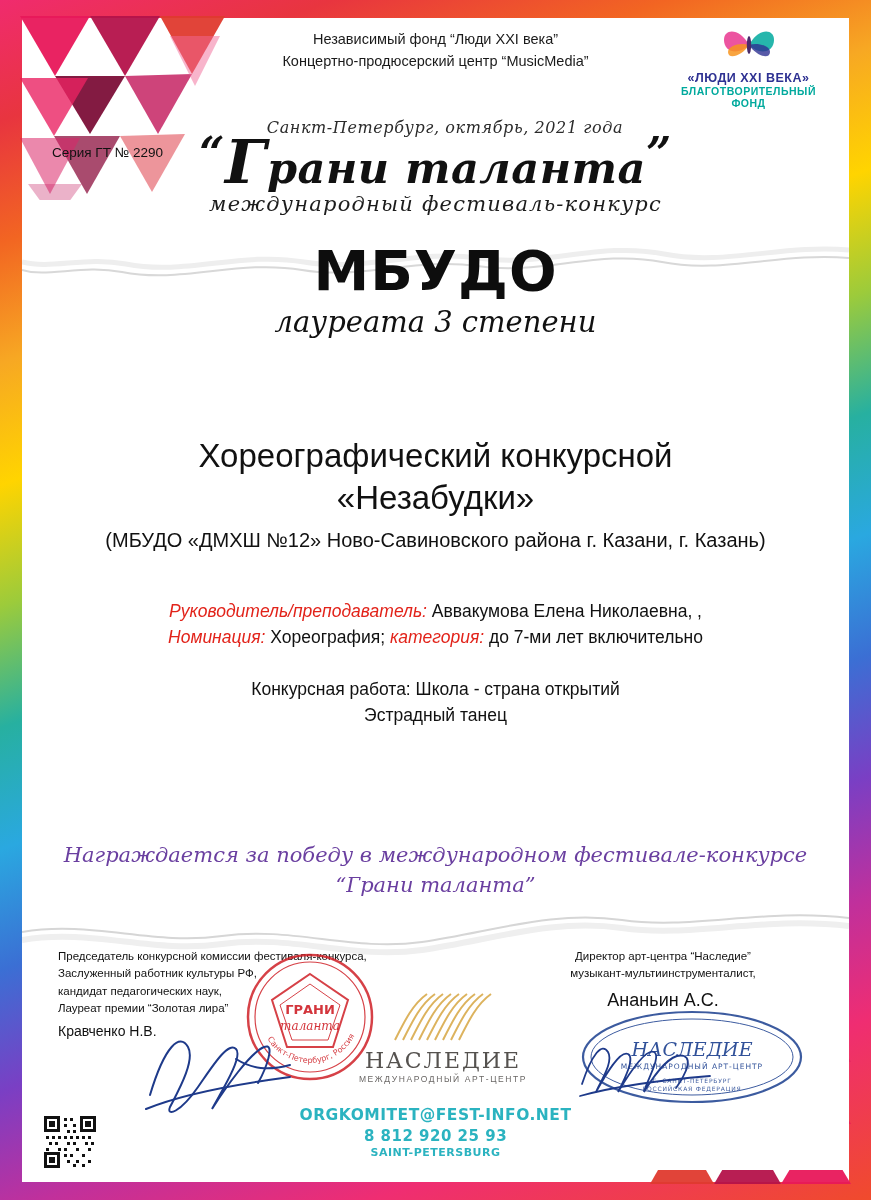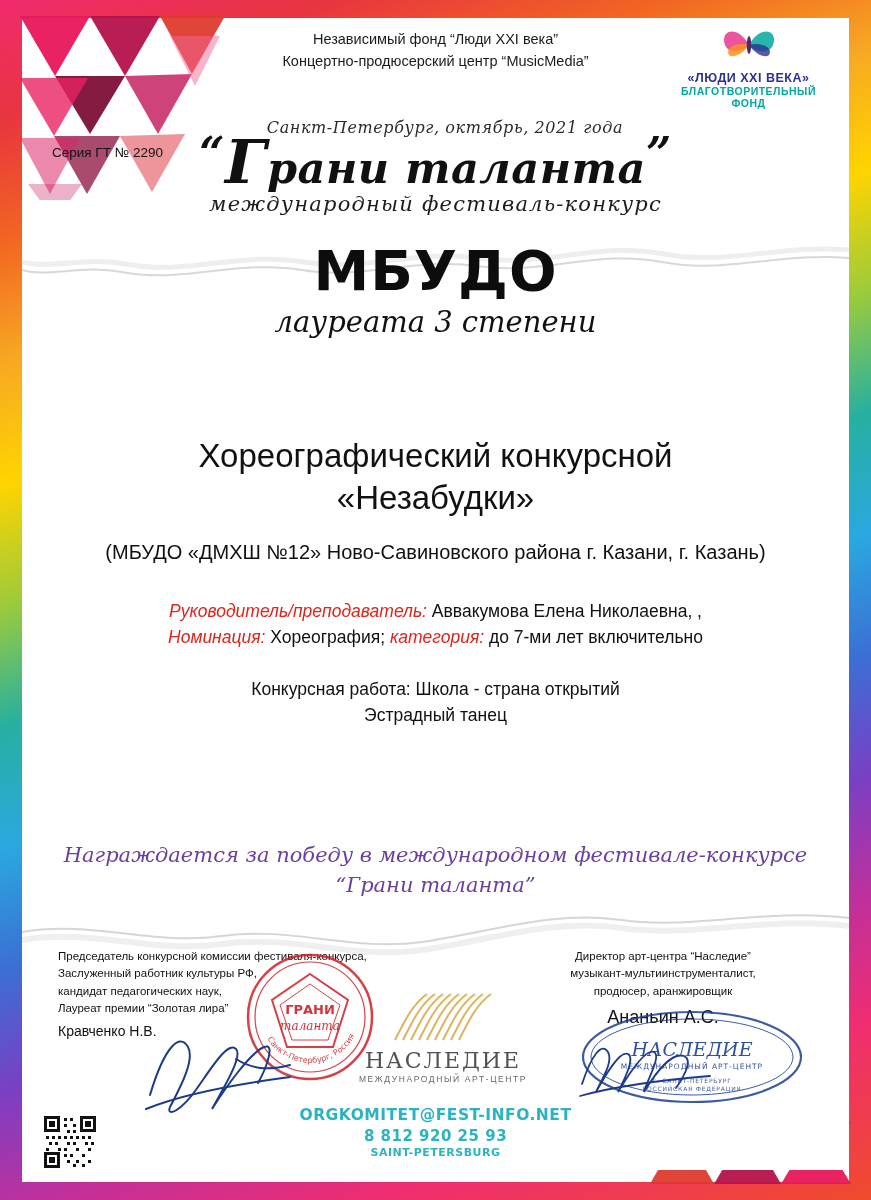--- a/index.html
+++ b/index.html
@@ -175,21 +175,21 @@
   }
   .recipient .name {
     font-size: 33px;
     color: #111;
     line-height: 1.28;
   }
   .recipient .org {
     font-size: 20px;
     color: #111;
     line-height: 1.35;
-    margin-top: 20px;
+    margin-top: 8px;
   }
 
   .details {
     position: absolute;
     left: 60px; right: 60px; top: 598px;
     text-align: center;
     font-size: 17.5px;
     color: #111;
     line-height: 1.5;
   }
@@ -481,21 +481,20 @@
       <div>Председатель конкурсной комиссии фестиваля-конкурса,</div>
       <div>Заслуженный работник культуры РФ,</div>
       <div>кандидат педагогических наук,</div>
       <div>Лауреат премии “Золотая лира”</div>
       <div class="person">Кравченко Н.В.</div>
     </div>
 
     <div class="sig-right">
       <div>Директор арт-центра “Наследие”</div>
       <div>музыкант-мультиинструменталист,</div>
-      <div>продюсер, аранжировщик</div>
       <div class="person">Ананьин А.С.</div>
     </div>
 
     <div class="heritage-logo">
       <svg width="120" height="54" viewBox="0 0 120 54">
         <g stroke="#d7a642" stroke-width="2" fill="none" opacity="0.85">
           <path d="M12,50 C22,30 30,14 44,4"></path>
           <path d="M20,50 C30,30 38,14 52,4"></path>
           <path d="M28,50 C38,30 46,14 60,4"></path>
           <path d="M36,50 C46,30 54,14 68,4"></path>

